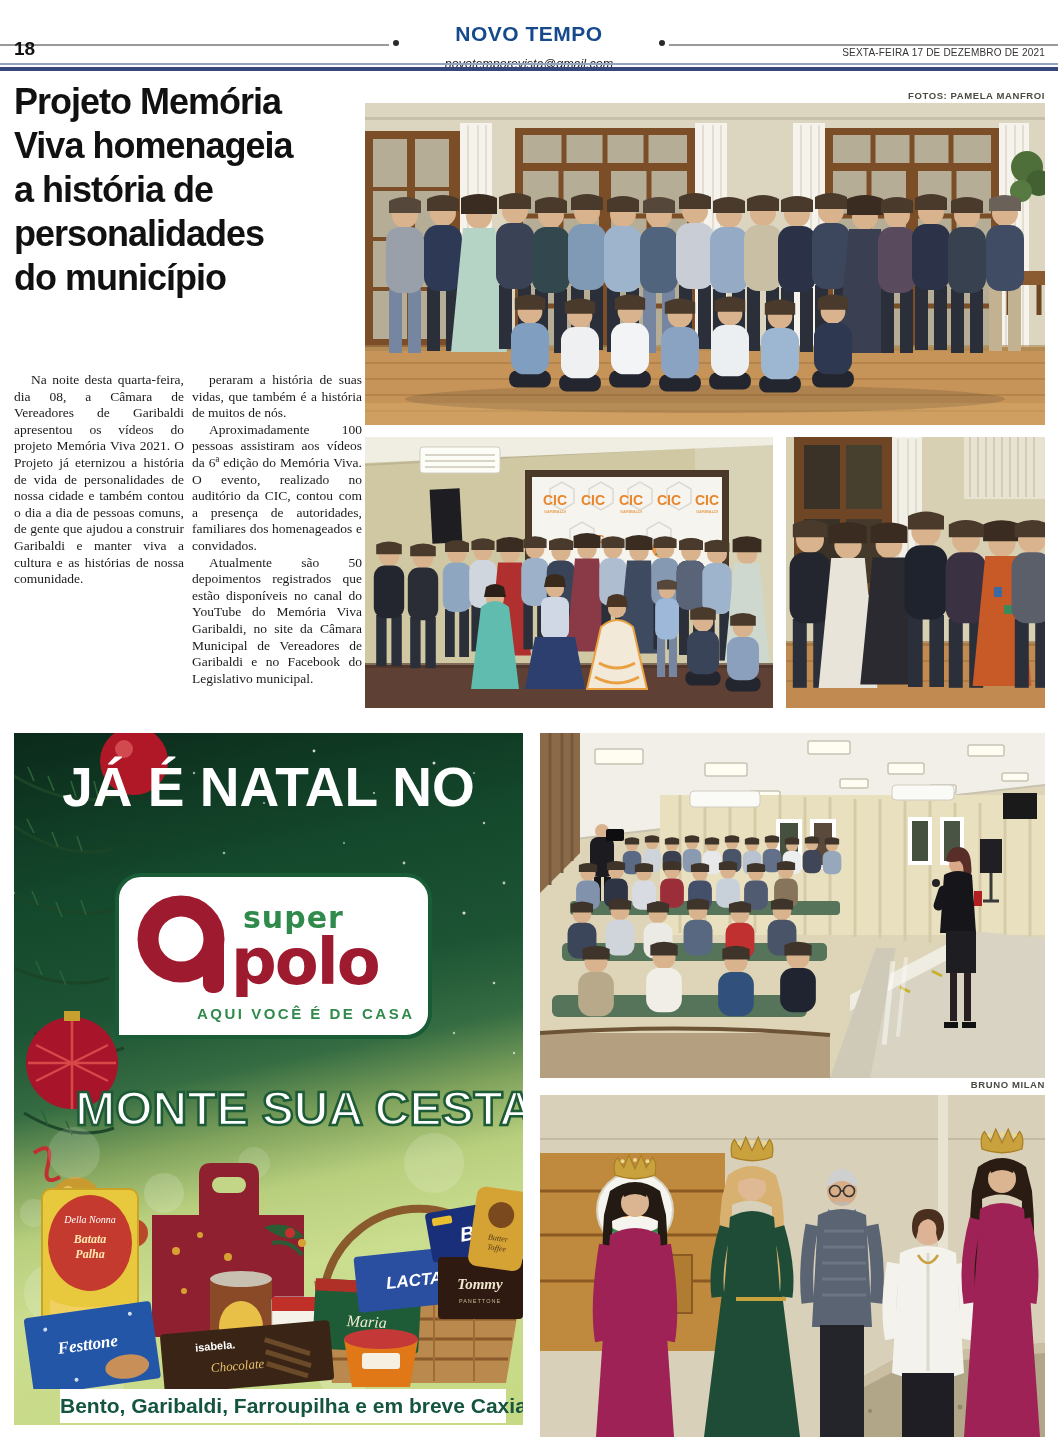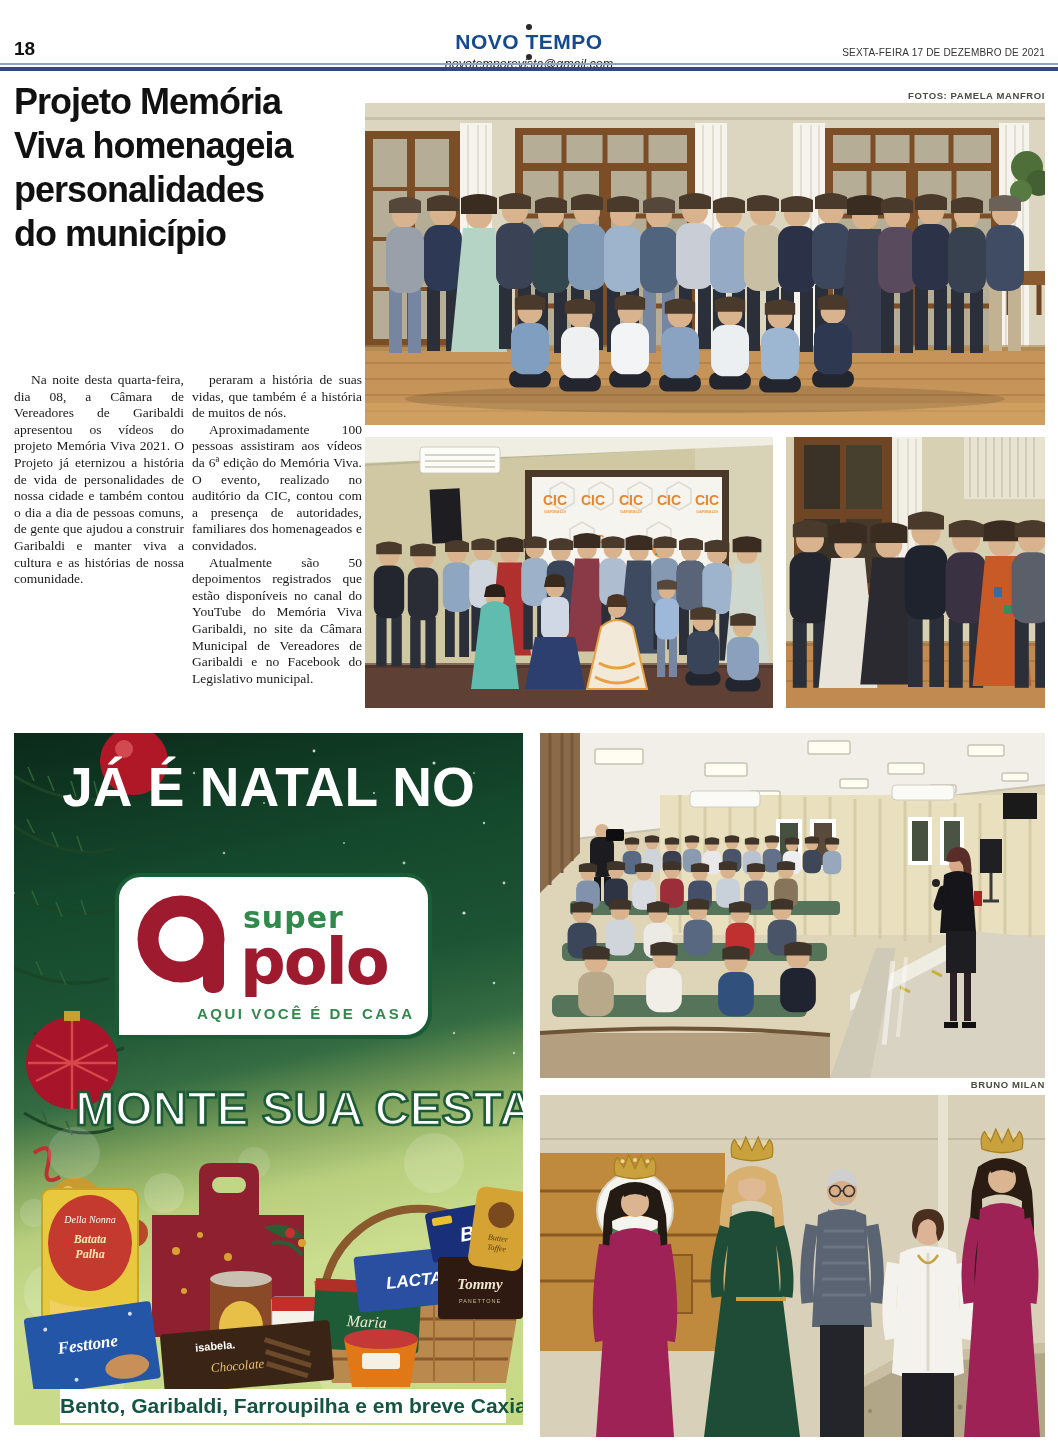--- a/index.html
+++ b/index.html
@@ -1,20 +1,20 @@
 <!DOCTYPE html>
 <html><head>
 <meta charset="utf-8">
 <style>
   html,body{margin:0;padding:0;background:#888;}
   #page{position:relative;width:1058px;height:1443px;background:#ffffff;margin:0 auto;
         font-family:"Liberation Sans",sans-serif;overflow:hidden;}
   .abs{position:absolute;}
   
-  #masthead-row{left:0;top:22px;width:1058px;display:flex;align-items:center;flex-direction:column;}
+  #masthead-row{left:0;top:22px;width:1058px;display:flex;align-items:flex-end;}
   .mast-line{flex:1;height:0;border-top:2px solid #9a9a9a;}
   .mast-dot{width:6px;height:6px;border-radius:50%;background:#2a2a2a;margin:0 4px;}
   #masthead{color:#164a8c;font-size:21px;font-weight:bold;letter-spacing:.5px;padding:0 52px;white-space:nowrap;}
   #page-number{left:14px;top:38px;font-size:19px;font-weight:bold;color:#111;}
   #header-email{left:0;top:57px;width:1058px;text-align:center;font-size:12.5px;font-style:italic;color:#222;}
   #header-date{right:13px;top:47px;font-size:10px;color:#333;letter-spacing:.2px;}
   .blue-line-1{left:0;top:63px;width:1058px;height:2px;background:#93a2c2;}
   .blue-line-2{left:0;top:67px;width:1058px;height:4px;background:#35477c;}
   
   #headline{left:14px;top:80px;width:348px;color:#111;font-weight:bold;
@@ -32,21 +32,21 @@
       background:linear-gradient(168deg,#0b2a1a 0%,#14482c 22%,#1d5434 38%,#356c42 48%,
                  #7fa25c 56%,#b8cf7e 64%,#cbdd8f 74%,#c6d984 100%);}
   #ad-line1{left:0;top:22px;width:509px;text-align:center;color:#fff;font-weight:bold;
             font-size:55px;letter-spacing:0px;white-space:nowrap;}
   #logo-box{left:101px;top:140px;width:309px;height:158px;background:#fff;
             border:4px solid #1a5c36;border-radius:26px 26px 26px 4px;}
   #logo-inner{position:absolute;left:14px;top:6px;display:flex;align-items:center;}
   #logo-super{color:#2f8a4c;font-size:30px;font-weight:bold;font-family:"DejaVu Sans",sans-serif;
               margin:6px 0 0 14px;letter-spacing:1px;}
   #logo-rest{color:#9e1b2f;font-size:64px;font-weight:bold;font-family:"DejaVu Sans",sans-serif;
-             letter-spacing:-2px;line-height:.85;margin-left:11px;}
+             letter-spacing:-2px;line-height:.85;margin-left:2px;}
   #logo-tagline{position:absolute;left:78px;top:120px;color:#2f8a4c;font-size:15px;
                 font-weight:bold;letter-spacing:2.5px;white-space:nowrap;margin-top:8px;}
   #ad-line2{left:0;top:348px;width:509px;text-align:center;color:#fff;font-weight:bold;
             font-size:48px;white-space:nowrap;-webkit-text-stroke:2.5px #1d5a36;
             text-shadow:0 0 2px #1d5a36;padding-left:36px;}
   #ad-footer{left:46px;top:656px;width:446px;height:34px;background:#fff;
              text-align:center;line-height:34px;font-size:21px;font-weight:bold;
              color:#155540;white-space:nowrap;}
 </style>
 </head>
@@ -111,20 +111,21 @@
   </div>
   <div class="abs" id="page-number">18</div>
   <div class="abs" id="header-email">novotemporevista@gmail.com</div>
   <div class="abs" id="header-date">SEXTA-FEIRA 17 DE DEZEMBRO DE 2021</div>
   <div class="abs blue-line-1"></div>
   <div class="abs blue-line-2"></div>
 
   <div class="abs" id="headline">
     <div>Projeto Memória</div>
     <div>Viva homenageia</div>
+    <div>a história de</div>
     <div>personalidades</div>
     <div>do município</div>
   </div>
   <div class="abs bodycol" id="col1">
     <p>Na noite desta quarta-feira, dia 08, a Câmara de Vereadores de Garibaldi apresentou os vídeos do projeto Memória Viva 2021. O Projeto já eternizou a história de vida de personalidades de nossa cidade e também contou o dia a dia de pessoas comuns, de gente que ajudou a construir Garibaldi e manter viva a cultura e as histórias de nossa comunidade.</p>
   </div>
   <div class="abs bodycol" id="col2">
     <p>peraram a história de suas vidas, que também é a história de muitos de nós.</p>
     <p>Aproximadamente 100 pessoas assistiram aos vídeos da 6ª edição do Memória Viva. O evento, realizado no auditório da CIC, contou com a presença de autoridades, familiares dos homenageados e convidados.</p>
     <p>Atualmente são 50 depoimentos registrados que estão disponíveis no canal do YouTube do Memória Viva Garibaldi, no site da Câmara Municipal de Vereadores de Garibaldi e no Facebook do Legislativo municipal.</p>

